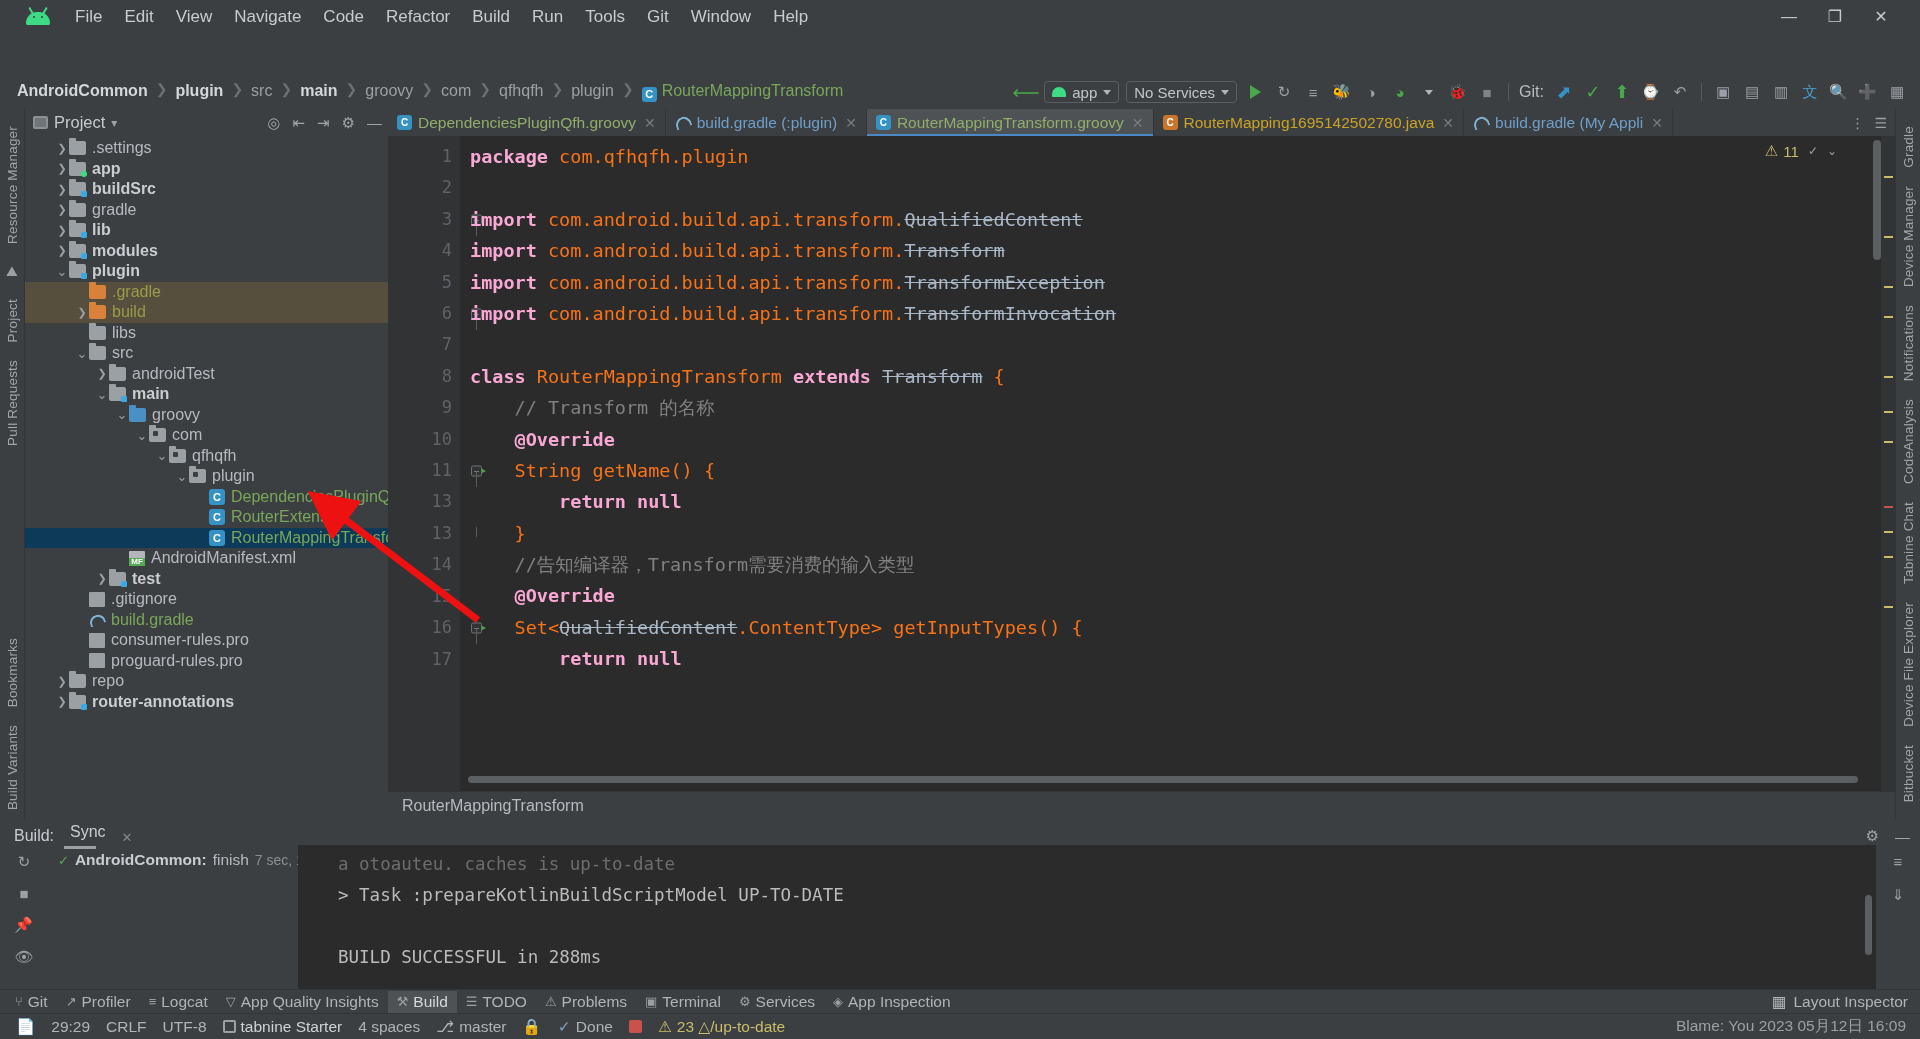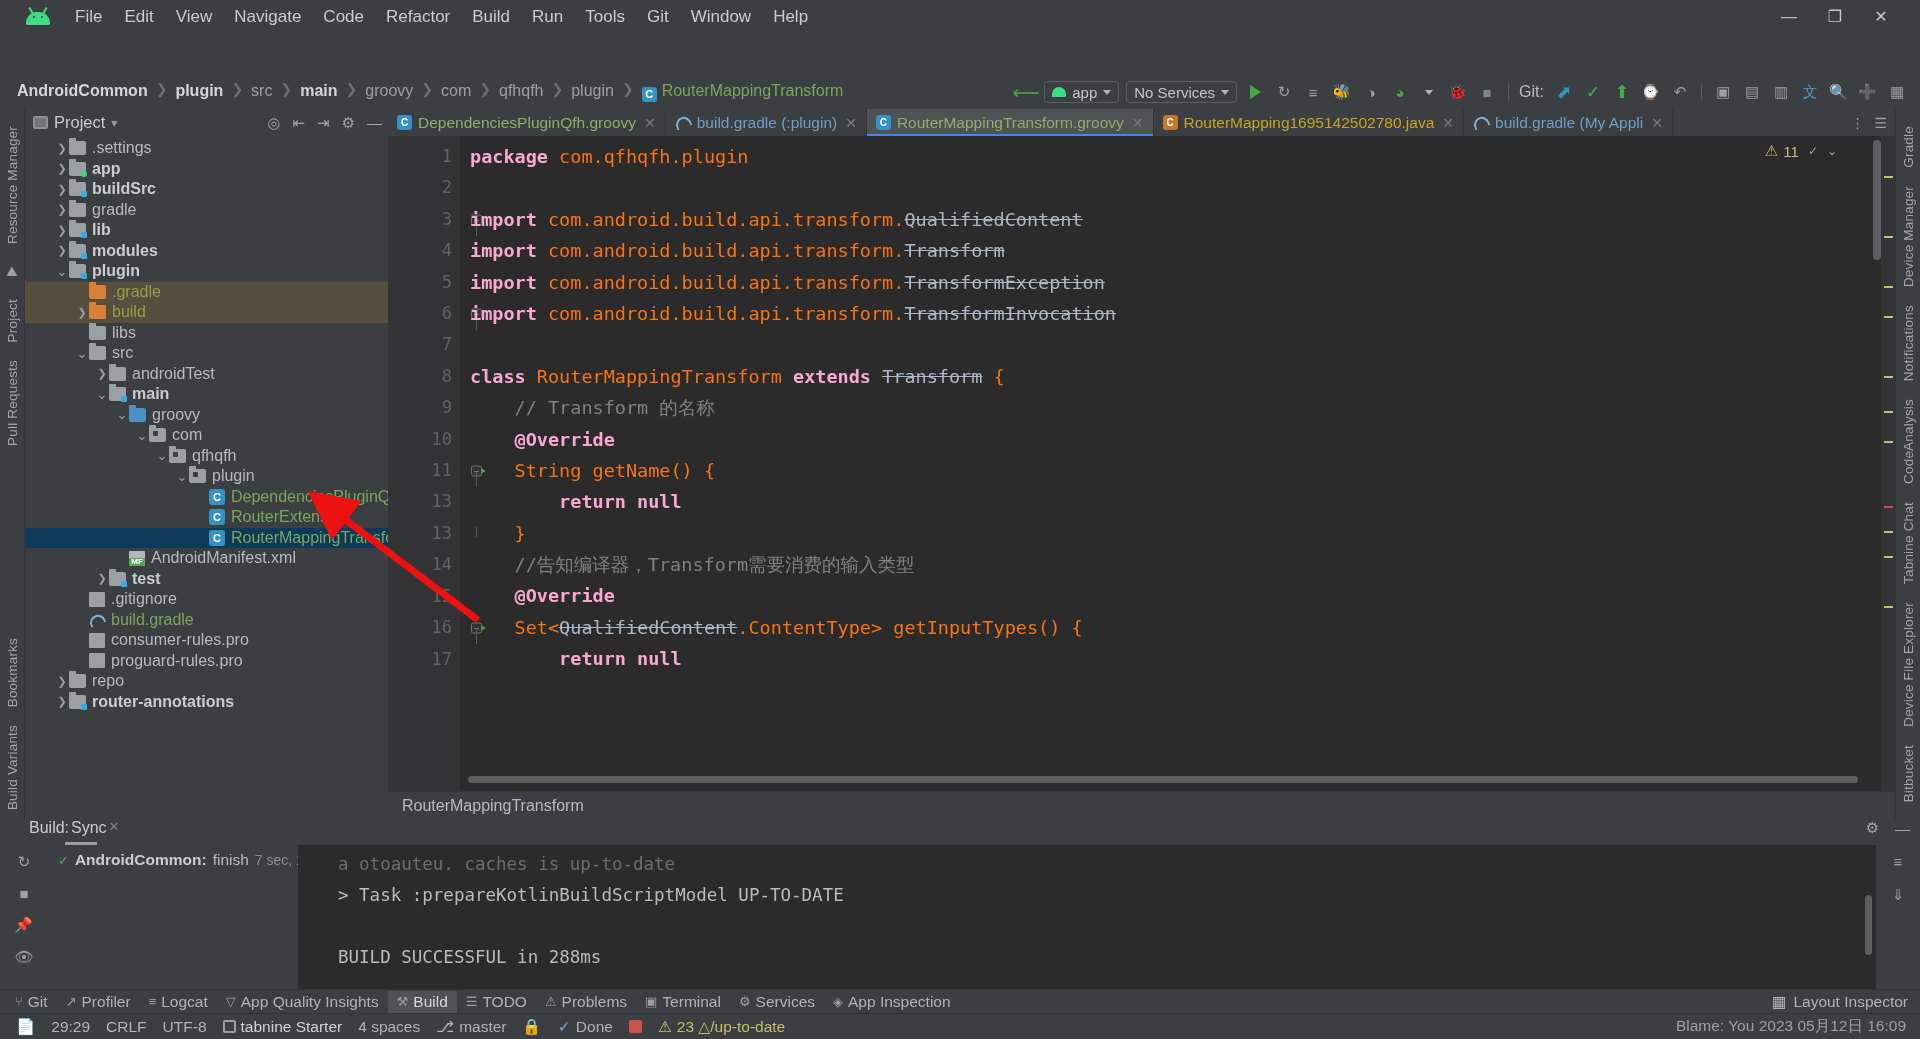--- a/index.html
+++ b/index.html
@@ -185,21 +185,21 @@
     display:flex; align-items:center; padding-left:14px; font-size:16px; color:#b6bac0;
     border-top:1px solid #323537;
   }
 
   
   .annot{ position:absolute; pointer-events:none; z-index:30; left:0; top:0; }
 
   
   .build-pane{ flex:0 0 170px; display:flex; flex-direction:column; background:#3c3f41; min-height:0; }
   .build-head{
-    height:26px; flex:0 0 26px; display:flex; align-items:flex-start; gap:2px; padding:0 10px 0 29px;
+    height:26px; flex:0 0 26px; display:flex; align-items:flex-end; gap:16px; padding:0 10px 0 14px;
     font-size:16px; color:#b6bac0; position:relative;
   }
   .build-head .bt{ color:#c9ccd1; }
   .build-head .sync{ position:relative; padding-bottom:4px; color:#c9ccd1; }
   .build-head .sync:after{ content:""; position:absolute; left:-6px; right:10px; bottom:-4px; height:3px; background:#9aa0a4; }
   .build-head .x{ color:#85898c; font-size:13px; }
   .build-head .hr{ margin-left:auto; display:flex; align-items:center; gap:16px; color:#a0a4a7; font-size:15px; }
 
   .build-body{ flex:1 1 auto; display:flex; min-height:0; }
   .build-icons{ width:48px; flex:0 0 48px; display:flex; flex-direction:column; align-items:center; gap:14px; padding-top:8px; color:#9aa0a4; font-size:15px; }

